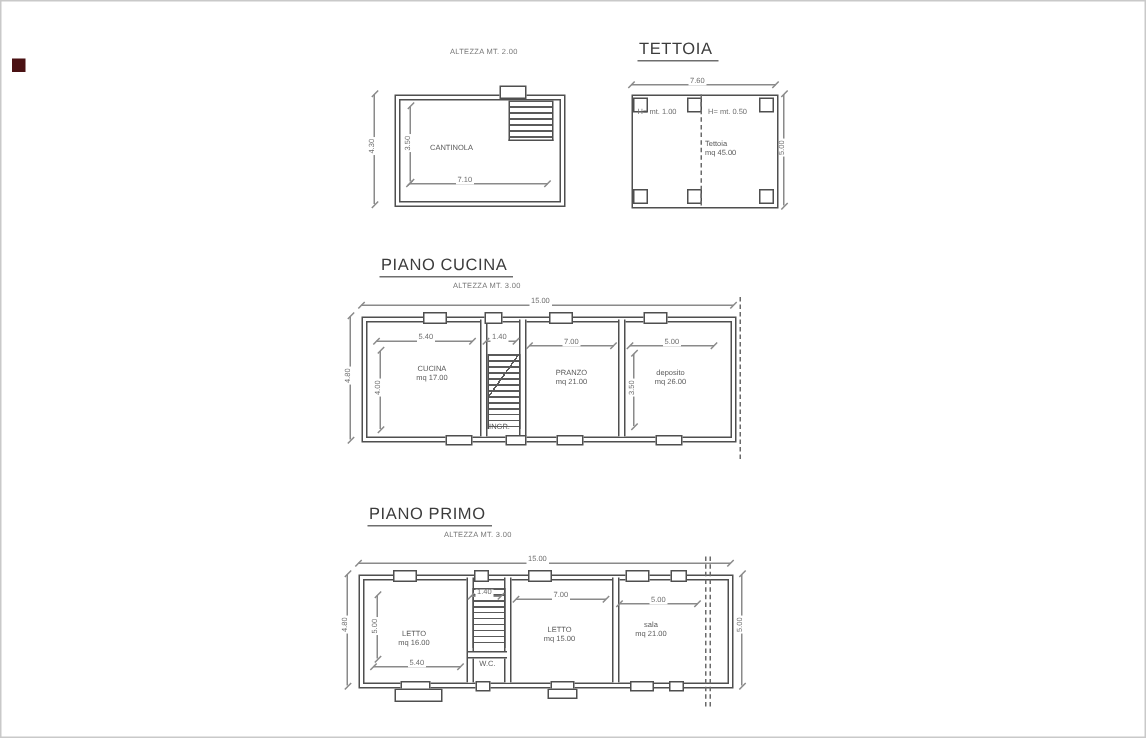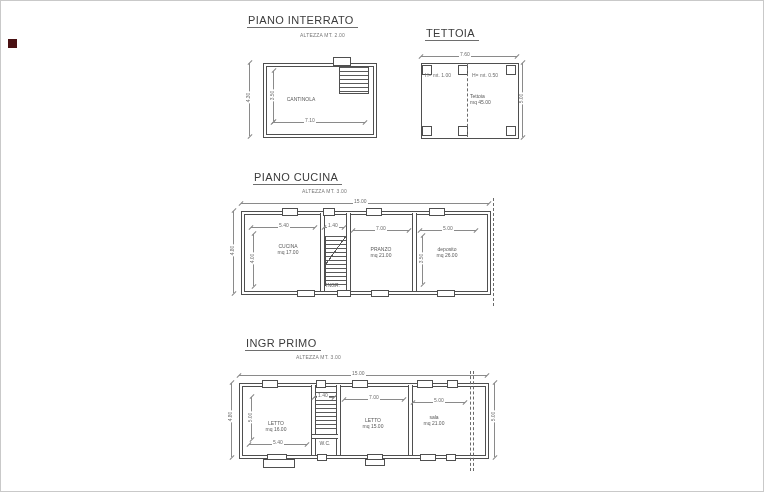--- a/index.html
+++ b/index.html
@@ -43,21 +43,20 @@
   .marker{position:absolute;background:#4a1113;}
   .roomlbl span{display:block;}
 </style>
 </head>
 <body>
 
 <div class="canvas">
 
   <div class="marker" style="left:7px;top:38px;width:9px;height:9px;"></div>
 
-  <div class="title" style="left:246px;top:13px;">PIANO INTERRATO</div>
   <div class="sub" style="left:299px;top:31px;">ALTEZZA MT. 2.00</div>
 
   <div class="wall2" style="left:262px;top:62px;width:112px;height:73px;"></div>
   <div class="sill" style="left:332px;top:56px;width:16px;height:7px;"></div>
   <div class="stair" style="left:338px;top:66px;width:28px;height:26px;border-bottom:1px solid #4f4f4f;"></div>
 
   <div class="lbl roomlbl" style="left:276px;top:95px;width:48px;">
     <span>CANTINOLA</span>
   </div>
 
@@ -145,21 +144,21 @@
 
   <div class="dimv" style="left:252px;top:233px;height:52px;"></div>
   <span class="dimlbl vert" style="left:246px;top:255px;">4.00</span>
   <div class="dimv" style="left:421px;top:235px;height:48px;"></div>
   <span class="dimlbl vert" style="left:415px;top:255px;">3.50</span>
   <div class="dimv" style="left:232px;top:210px;height:82px;"></div>
   <span class="dimlbl vert" style="left:226px;top:247px;">4.80</span>
 
   <div class="dashv" style="left:492px;top:197px;height:108px;"></div>
 
-  <div class="title" style="left:244px;top:336px;">INGR PRIMO</div>
+  <div class="title" style="left:244px;top:336px;">PIANO PRIMO</div>
   <div class="sub" style="left:295px;top:353px;">ALTEZZA MT. 3.00</div>
 
   <div class="dimh" style="left:238px;top:374px;width:248px;"></div>
   <span class="dimlbl" style="left:350px;top:370px;">15.00</span>
 
   <div class="wall2" style="left:238px;top:382px;width:248px;height:74px;"></div>
   <div class="iwv" style="left:310px;top:384px;height:70px;"></div>
   <div class="iwv" style="left:335px;top:384px;height:70px;"></div>
   <div class="iwv" style="left:407px;top:384px;height:70px;"></div>
   <div class="iwh" style="left:311px;top:433px;width:26px;"></div>

